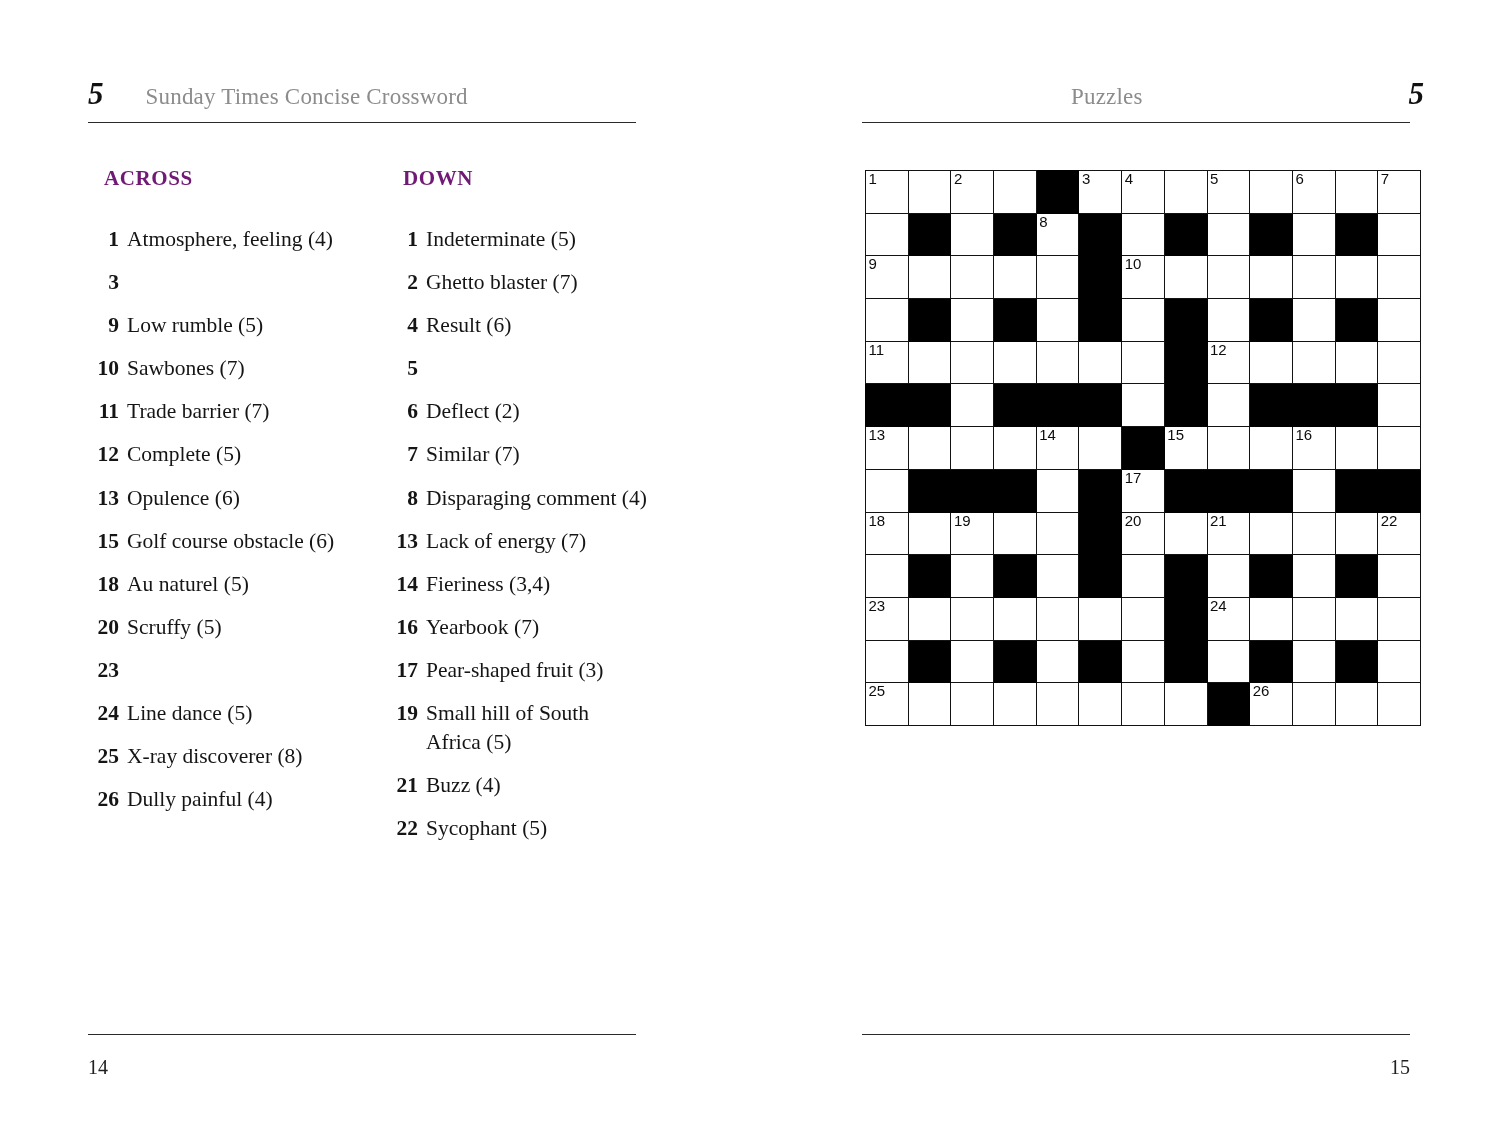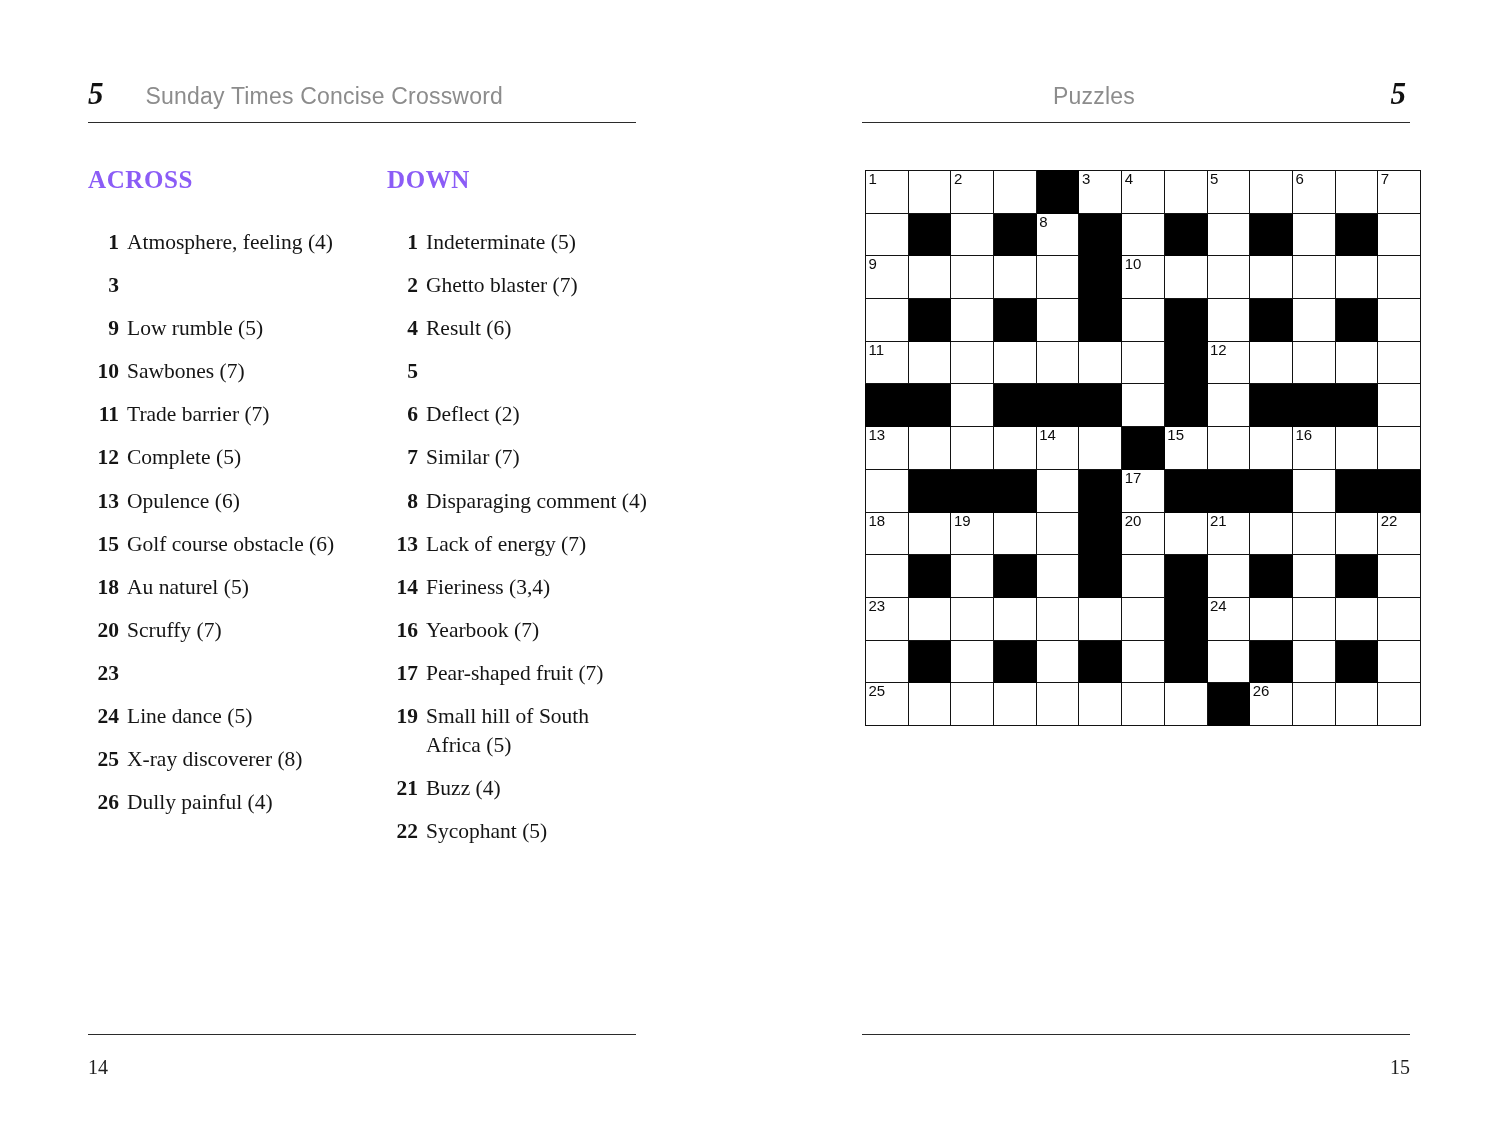--- a/index.html
+++ b/index.html
@@ -30,41 +30,41 @@
 
   
   .runhead {
     position: absolute;
     top: 78px;
     height: 44px;
     display: flex;
     align-items: baseline;
   }
   .runhead.left  { left: 88px;  width: 548px; }
-  .runhead.right { right: 94px; width: 548px; justify-content: flex-end; }
+  .runhead.right { right: 76px; width: 548px; justify-content: flex-end; }
 
   .rule-top {
     position: absolute;
     top: 122px;
     height: 0;
     border-top: 1.6px solid #2b2b2b;
   }
   .rule-top.left  { left: 88px;  width: 548px; }
   .rule-top.right { right: 90px; width: 548px; }
 
   .chapter-num {
     font-family: "Liberation Serif", "DejaVu Serif", serif;
     font-weight: bold;
     font-style: italic;
     font-size: 31px;
     color: #111;
     line-height: 1;
   }
   .runhead-title {
-    font-family: Liberation Sans, sans-serif;
+    font-family: Liberation Serif, serif;
     font-size: 23px;
     color: #8c8c8c;
     letter-spacing: 0.2px;
     line-height: 1;
   }
   .runhead.left .runhead-title { margin-left: 42px; }
   .runhead.right .runhead-title { margin-right: auto; margin-left: 195px; }
   .runhead.right .chapter-num { margin-left: 170px; }
 
   
@@ -94,24 +94,24 @@
     left: 88px;
     width: 560px;
     display: flex;
     gap: 38px;
   }
   .clue-col { width: 262px; }
 
   .clue-head {
     font-family: "Liberation Serif", "DejaVu Serif", serif;
     font-weight: bold;
-    font-size: 25px;
+    font-size: 21px;
     letter-spacing: 0.6px;
-    color: #8b5cf6;
-    margin: 0 0 34px 0;
+    color: #701a75;
+    margin: 0 0 34px 16px;
   }
 
   .clue {
     display: flex;
     align-items: flex-start;
     margin-bottom: 14.5px;
     font-size: 21.5px;
     line-height: 1.33;
     color: #151515;
   }
@@ -205,21 +205,21 @@
           <div class="clue">
             <span class="clue-num">15</span>
             <span class="clue-text">Golf course obstacle (6)</span>
           </div>
           <div class="clue">
             <span class="clue-num">18</span>
             <span class="clue-text">Au naturel (5)</span>
           </div>
           <div class="clue">
             <span class="clue-num">20</span>
-            <span class="clue-text">Scruffy (7)</span>
+            <span class="clue-text">Scruffy (5)</span>
           </div>
           <div class="clue">
             <span class="clue-num">23</span>
           </div>
           <div class="clue">
             <span class="clue-num">24</span>
             <span class="clue-text">Line dance (5)</span>
           </div>
           <div class="clue">
             <span class="clue-num">25</span>
@@ -269,21 +269,21 @@
           <div class="clue">
             <span class="clue-num">14</span>
             <span class="clue-text">Fieriness (3,4)</span>
           </div>
           <div class="clue">
             <span class="clue-num">16</span>
             <span class="clue-text">Yearbook (7)</span>
           </div>
           <div class="clue">
             <span class="clue-num">17</span>
-            <span class="clue-text">Pear-shaped fruit (7)</span>
+            <span class="clue-text">Pear-shaped fruit (3)</span>
           </div>
           <div class="clue">
             <span class="clue-num">19</span>
             <span class="clue-text">Small hill of South Africa (5)</span>
           </div>
           <div class="clue">
             <span class="clue-num">21</span>
             <span class="clue-text">Buzz (4)</span>
           </div>
           <div class="clue">

